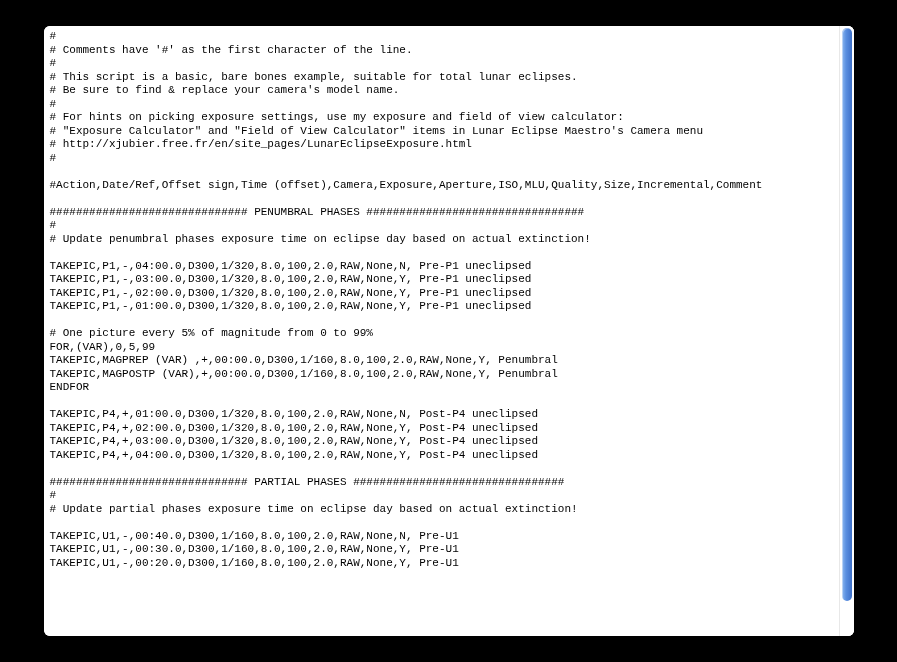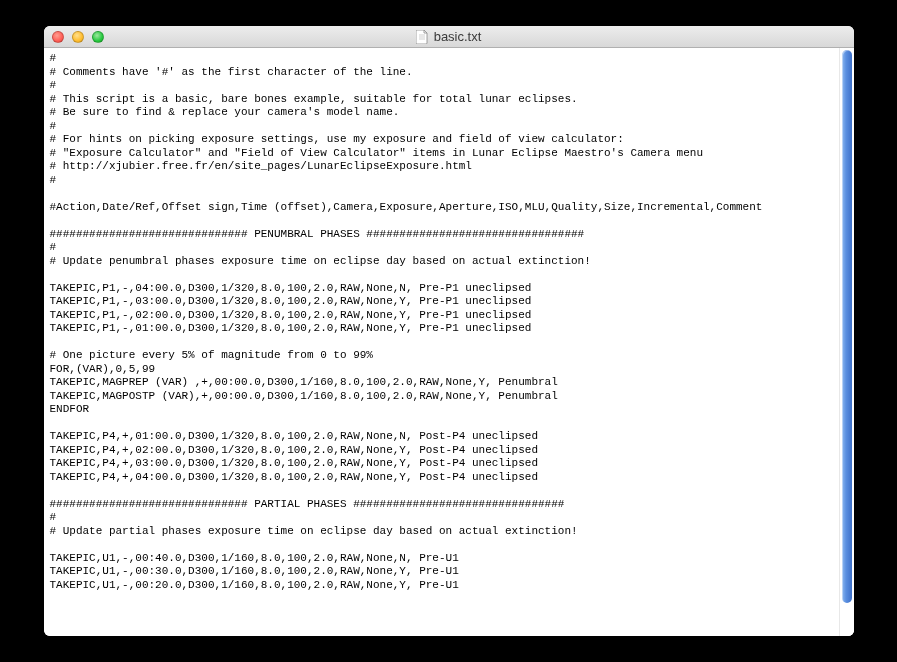--- a/index.html
+++ b/index.html
@@ -90,39 +90,20 @@
       height: 94%;
       background: linear-gradient(to right, #8db8f0, #5a8fe0 40%, #3d6fc8);
       border-radius: 6px;
       box-shadow: inset 1px 1px 0 rgba(255,255,255,0.4);
     }
   </style>
 </head>
 <body>
 
 <div class="window">
-  <div class="titlebar">
-    <div class="traffic-lights">
-      <div class="tl close"></div>
-      <div class="tl min"></div>
-      <div class="tl zoom"></div>
-    </div>
-    <div class="title-wrap">
-      <span class="doc-icon">
-        <svg viewBox="0 0 12 14" width="12" height="14">
-          <path d="M1 0 h7 l3 3 v10 a1 1 0 0 1 -1 1 h-9 a1 1 0 0 1 -1 -1 v-12 a1 1 0 0 1 1 -1 z" fill="#fff" stroke="#888" stroke-width="0.8"></path>
-          <path d="M8 0 v3 h3" fill="none" stroke="#888" stroke-width="0.8"></path>
-          <line x1="3" y1="5" x2="9" y2="5" stroke="#bbb" stroke-width="0.7"></line>
-          <line x1="3" y1="7" x2="9" y2="7" stroke="#bbb" stroke-width="0.7"></line>
-          <line x1="3" y1="9" x2="9" y2="9" stroke="#bbb" stroke-width="0.7"></line>
-        </svg>
-      </span>
-      <span>basic.txt</span>
-    </div>
-  </div>
   <div class="content-area">
     <div class="text-content" id="text-content">#
 # Comments have '#' as the first character of the line.
 #
 # This script is a basic, bare bones example, suitable for total lunar eclipses.
 # Be sure to find &amp; replace your camera's model name.
 #
 # For hints on picking exposure settings, use my exposure and field of view calculator:
 # "Exposure Calculator" and "Field of View Calculator" items in Lunar Eclipse Maestro's Camera menu
 # http://xjubier.free.fr/en/site_pages/LunarEclipseExposure.html

